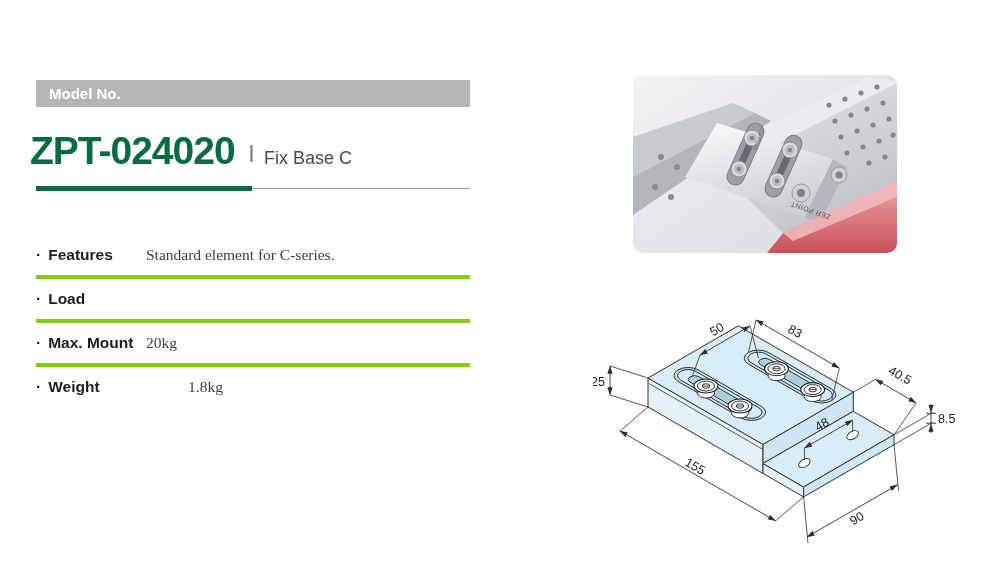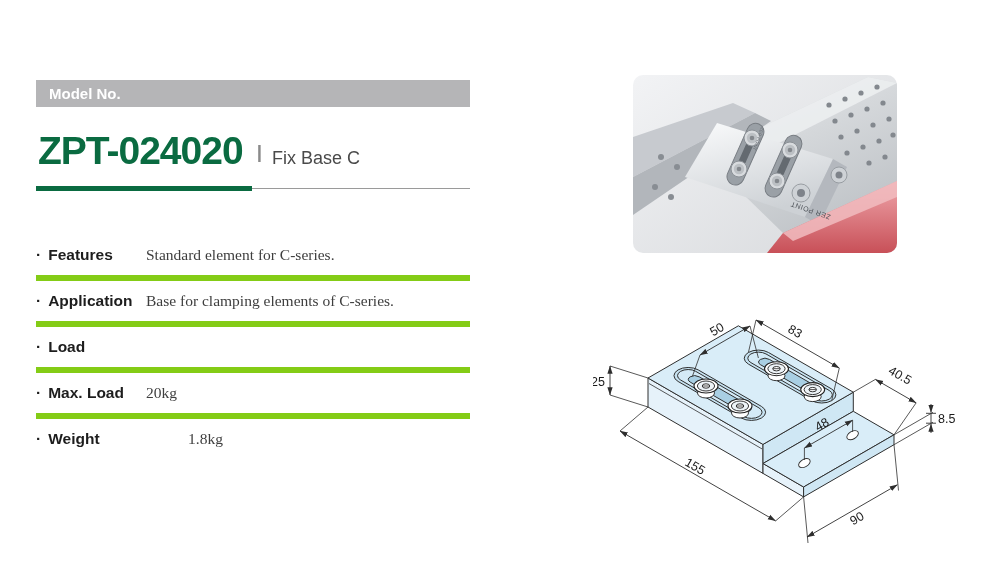--- a/index.html
+++ b/index.html
@@ -1,30 +1,30 @@
 <!DOCTYPE html>
 <html><head>
 <meta charset="utf-8">
 <style>
   html,body{margin:0;padding:0;background:#ffffff;font-family:"Liberation Sans",sans-serif;}
   #page{position:relative;width:983px;height:581px;background:#ffffff;overflow:hidden;}
 
   .model-bar{position:absolute;left:36px;top:80px;width:434px;height:27px;background:#b5b5b7;
     color:#ffffff;font-size:15px;font-weight:bold;line-height:28px;padding-left:13px;box-sizing:border-box;}
 
-  .title-row{position:absolute;left:38px;top:129px;display:flex;align-items:center;white-space:nowrap;}
+  .title-row{position:absolute;left:30px;top:129px;display:flex;align-items:center;white-space:nowrap;}
   .model-no{font-size:39px;font-weight:bold;color:#0a6b41;letter-spacing:-1px;}
   .pipe{font-size:19px;color:#8a8a8a;margin:2px 10px 0 14px;font-weight:bold;}
   .subtitle{font-size:18px;color:#4a4a4a;margin-top:14px;}
 
   .divider-gray{position:absolute;left:36px;top:188px;width:434px;height:1px;background:#9a9a9a;}
   .divider-green{position:absolute;left:36px;top:186px;width:216px;height:5px;background:#0a6b41;}
 
   .specs{position:absolute;left:36px;top:235px;width:434px;}
-  .spec-row{height:40px;display:flex;align-items:center;border-bottom:6px solid #84cc16;}
+  .spec-row{height:40px;display:flex;align-items:center;border-bottom:4px solid #84cc16;}
   .spec-row:last-child{border-bottom:none;gap:42px;}
   .spec-label{width:110px;font-size:15.5px;font-weight:bold;color:#1d1d1d;flex-shrink:0;}
   .spec-label::before{content:"·";margin-right:7px;font-weight:bold;}
   .spec-value{font-size:15.5px;color:#3e3e3e;font-family:Liberation Serif, serif;}
 
   .photo{position:absolute;left:633px;top:75px;width:264px;height:178px;}
   .drawing{position:absolute;left:593px;top:300px;width:390px;height:281px;}
 
   svg text.dim{font-family:"Liberation Sans",sans-serif;font-size:12.5px;fill:#1a1a1a;}
   svg .dl{stroke:#2e2e2e;stroke-width:0.9;fill:none;}
@@ -49,28 +49,24 @@
 
   <div class="divider-gray"></div>
   <div class="divider-green"></div>
 
   <div class="specs">
     <div class="spec-row">
       <span class="spec-label">Features</span>
       <span class="spec-value">Standard element for C-series.</span>
     </div>
     <div class="spec-row">
-      <span class="spec-label">Application</span>
-      <span class="spec-value">Base for clamping elements of C-series.</span>
-    </div>
-    <div class="spec-row">
       <span class="spec-label">Load</span>
     </div>
     <div class="spec-row">
-      <span class="spec-label">Max. Load</span>
+      <span class="spec-label">Max. Mount</span>
       <span class="spec-value">20kg</span>
     </div>
     <div class="spec-row">
       <span class="spec-label">Weight</span>
       <span class="spec-value">1.8kg</span>
     </div>
   </div>
 
   <div class="photo">
     <svg width="264" height="178" viewBox="0 0 264 178">

